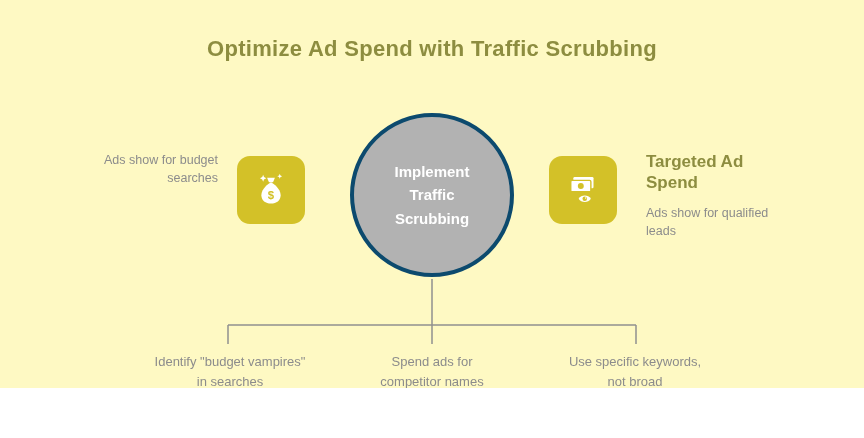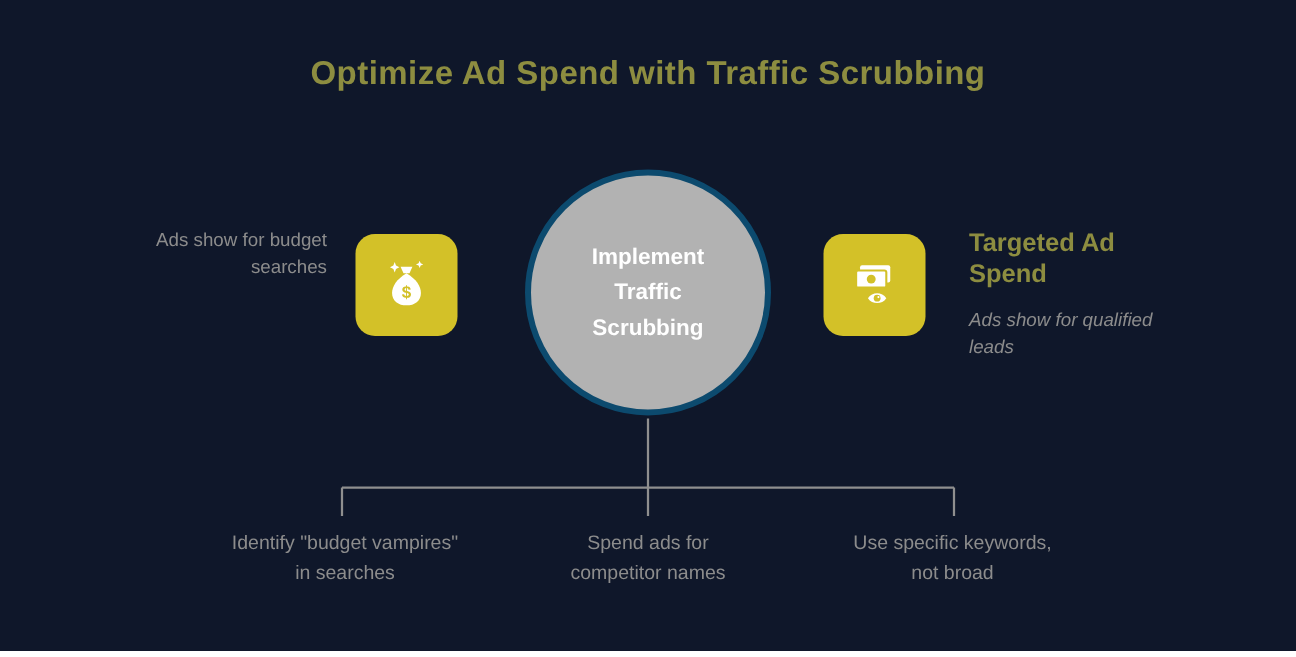--- a/index.html
+++ b/index.html
@@ -2,22 +2,22 @@
 <html style="--olive: #8d8d40; --yellow: #d3c128; --circle-gray: #b2b2b2; --text-gray: #8c8c8c; --line-gray: #8f8f8f;"><head>
 <meta charset="utf-8">
 <style>
   * { margin: 0; padding: 0; box-sizing: border-box; }
   html, body { background: #ffffff; }
   body { font-family: "Liberation Sans", sans-serif; }
 
   .canvas {
     position: relative;
     width: 864px;
-    height: 434px;
-    background: #0f172a;
+    height: 388px;
+    background: #fef9c3;
     overflow: hidden;
   }
 
   .title {
     position: absolute;
     top: 36px;
     left: 0;
     width: 100%;
     text-align: center;
     font-size: 22px;
@@ -81,21 +81,21 @@
   .side-left h2  { max-width: 112px; margin-left: auto; }
   .side-right h2 { max-width: 122px; }
 
   .side p {
     font-size: 12.5px;
     color: var(--text-gray, #8c8c8c);
     line-height: 1.45;
     font-weight: 400;
   }
   .side-left p  { max-width: 135px; margin-left: auto; }
-  .side-right p { max-width: 152px; font-style: italic; }
+  .side-right p { max-width: 152px; }
 
   .branch {
     position: absolute;
     top: 352px;
     text-align: center;
     font-size: 13px;
     line-height: 1.5;
     color: var(--text-gray, #8c8c8c);
   }
   .branch-1 { left: 150px; width: 160px; }

